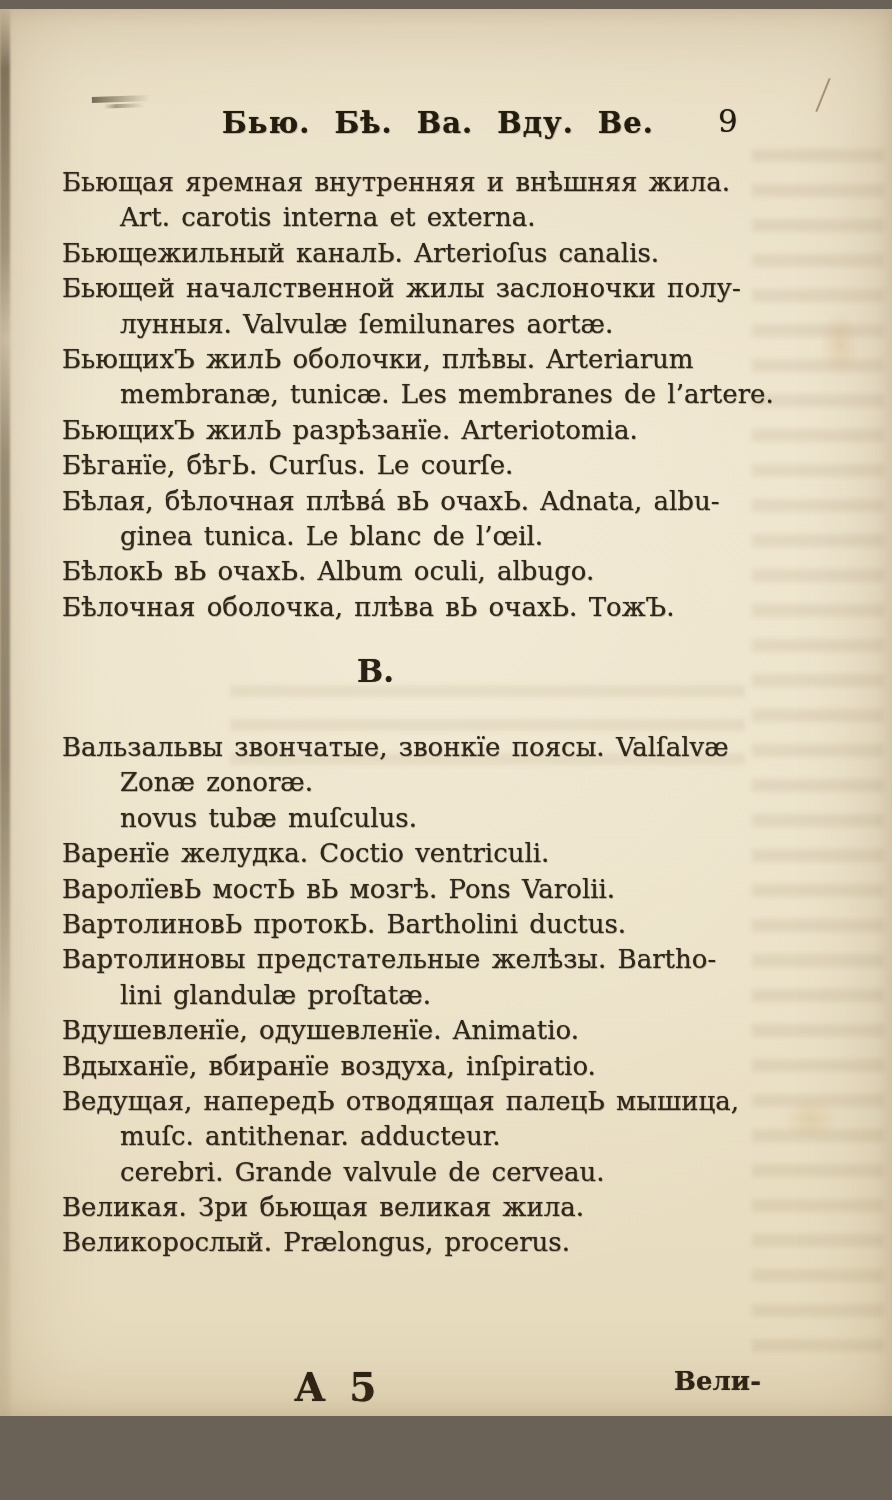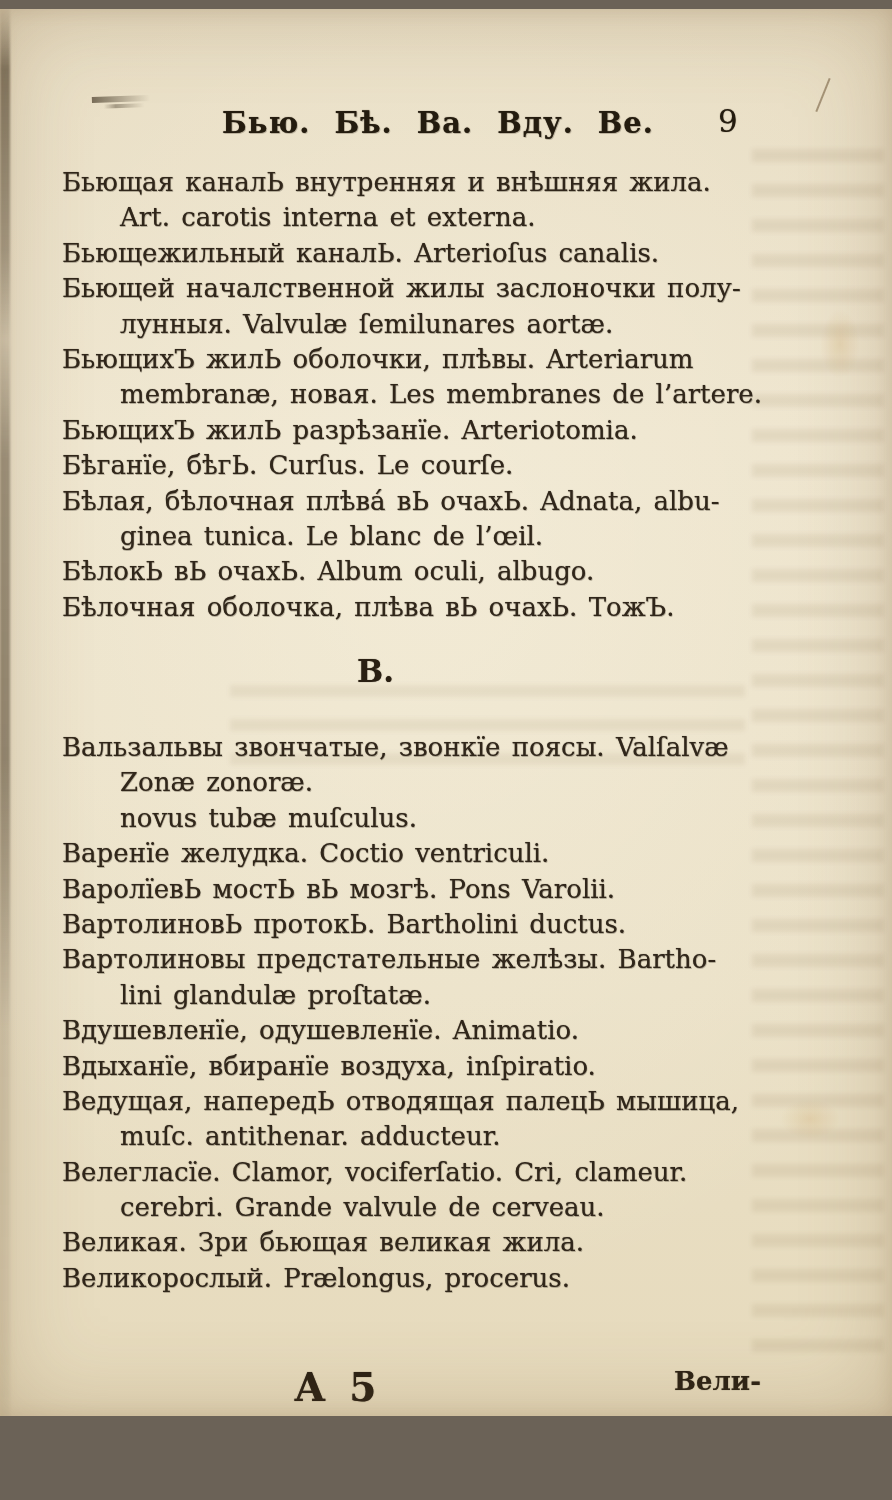--- a/index.html
+++ b/index.html
@@ -120,27 +120,27 @@
   <div class="bleed-gap"></div>
   <div class="stain s1"></div>
   <div class="stain s2"></div>
   <div class="stain s3"></div>
 
   <div class="running-head">Бью. Бѣ. Ва. Вду. Ве.</div>
 
   <div class="page-number">9</div>
 
   <div class="entries" id="sec0">
-      <div class="line">Бьющая каналЬ внутренняя и внѣшняя жила.</div>
+      <div class="line">Бьющая яремная внутренняя и внѣшняя жила.</div>
       <div class="line indent">Art. carotis interna et externa.</div>
       <div class="line">Бьющежильный каналЬ. Arterioſus canalis.</div>
       <div class="line">Бьющей началственной жилы заслоночки полу-</div>
       <div class="line indent">лунныя. Valvulæ ſemilunares aortæ.</div>
       <div class="line">БьющихЪ жилЬ оболочки, плѣвы. Arteriarum</div>
-      <div class="line indent">membranæ, новая. Les membranes de l’artere.</div>
+      <div class="line indent">membranæ, tunicæ. Les membranes de l’artere.</div>
       <div class="line">БьющихЪ жилЬ разрѣзанїе. Arteriotomia.</div>
       <div class="line">Бѣганїе, бѣгЬ. Curſus. Le courſe.</div>
       <div class="line">Бѣлая, бѣлочная плѣва́ вЬ очахЬ. Adnata, albu-</div>
       <div class="line indent">ginea tunica. Le blanc de l’œil.</div>
       <div class="line">БѣлокЬ вЬ очахЬ. Album oculi, albugo.</div>
       <div class="line">Бѣлочная оболочка, плѣва вЬ очахЬ. ТожЪ.</div>
     </div>
 
   <div class="section-heading">В.</div>
 
@@ -150,21 +150,20 @@
       <div class="line indent">novus tubæ muſculus.</div>
       <div class="line">Варенїе желудка. Coctio ventriculi.</div>
       <div class="line">ВаролїевЬ мостЬ вЬ мозгѣ. Pons Varolii.</div>
       <div class="line">ВартолиновЬ протокЬ. Bartholini ductus.</div>
       <div class="line">Вартолиновы предстательные желѣзы. Bartho-</div>
       <div class="line indent">lini glandulæ proſtatæ.</div>
       <div class="line">Вдушевленїе, одушевленїе. Animatio.</div>
       <div class="line">Вдыханїе, вбиранїе воздуха, inſpiratio.</div>
       <div class="line">Ведущая, напередЬ отводящая палецЬ мышица,</div>
       <div class="line indent">muſc. antithenar. adducteur.</div>
-      <div class="line">Велегласїе. Clamor, vociferſatio. Cri, clameur.</div>
       <div class="line indent">cerebri. Grande valvule de cerveau.</div>
       <div class="line">Великая. Зри бьющая великая жила.</div>
       <div class="line">Великорослый. Prælongus, procerus.</div>
     </div>
 
   <div class="signature">А 5</div>
 
   <div class="catchword">Вели-</div>
 
 </div>

